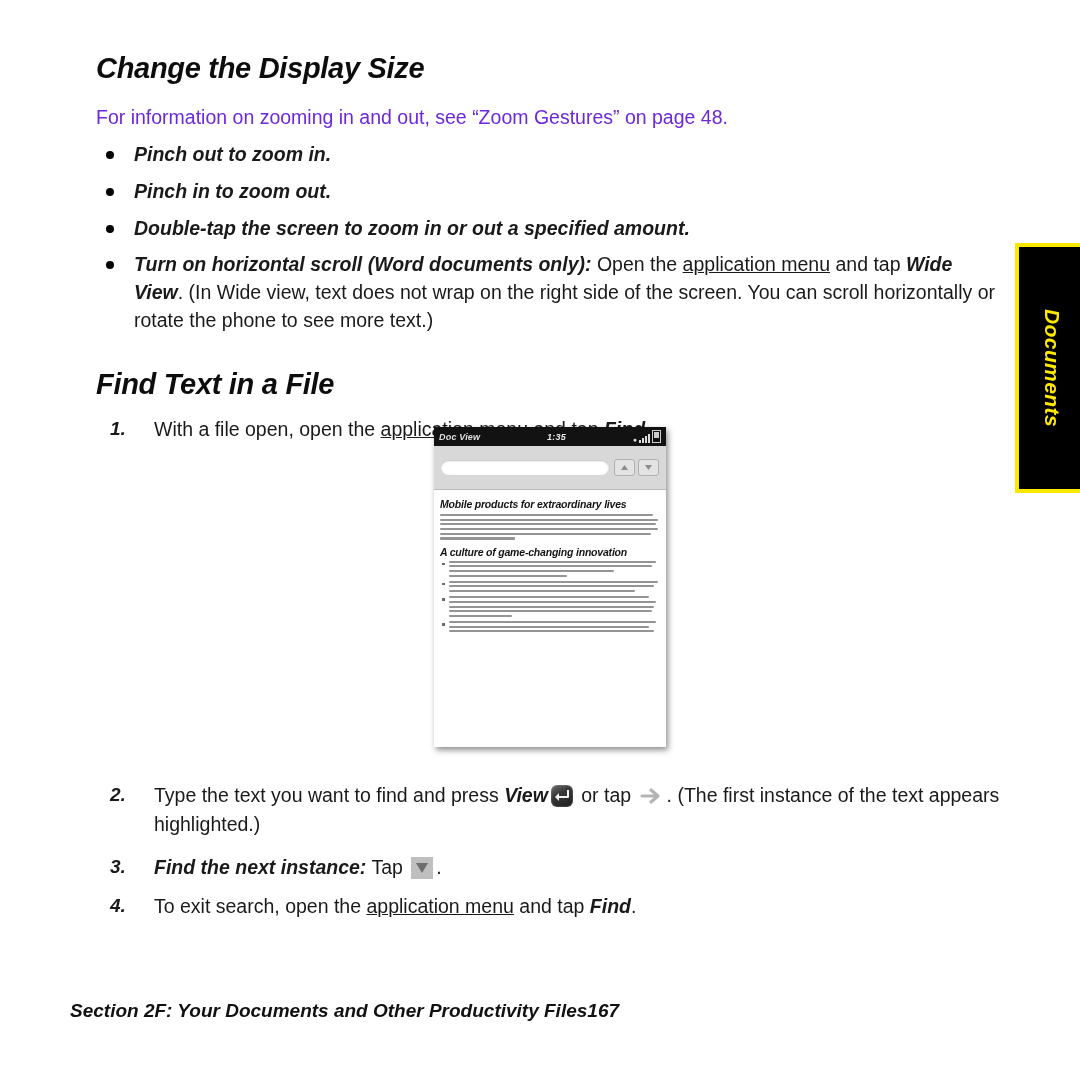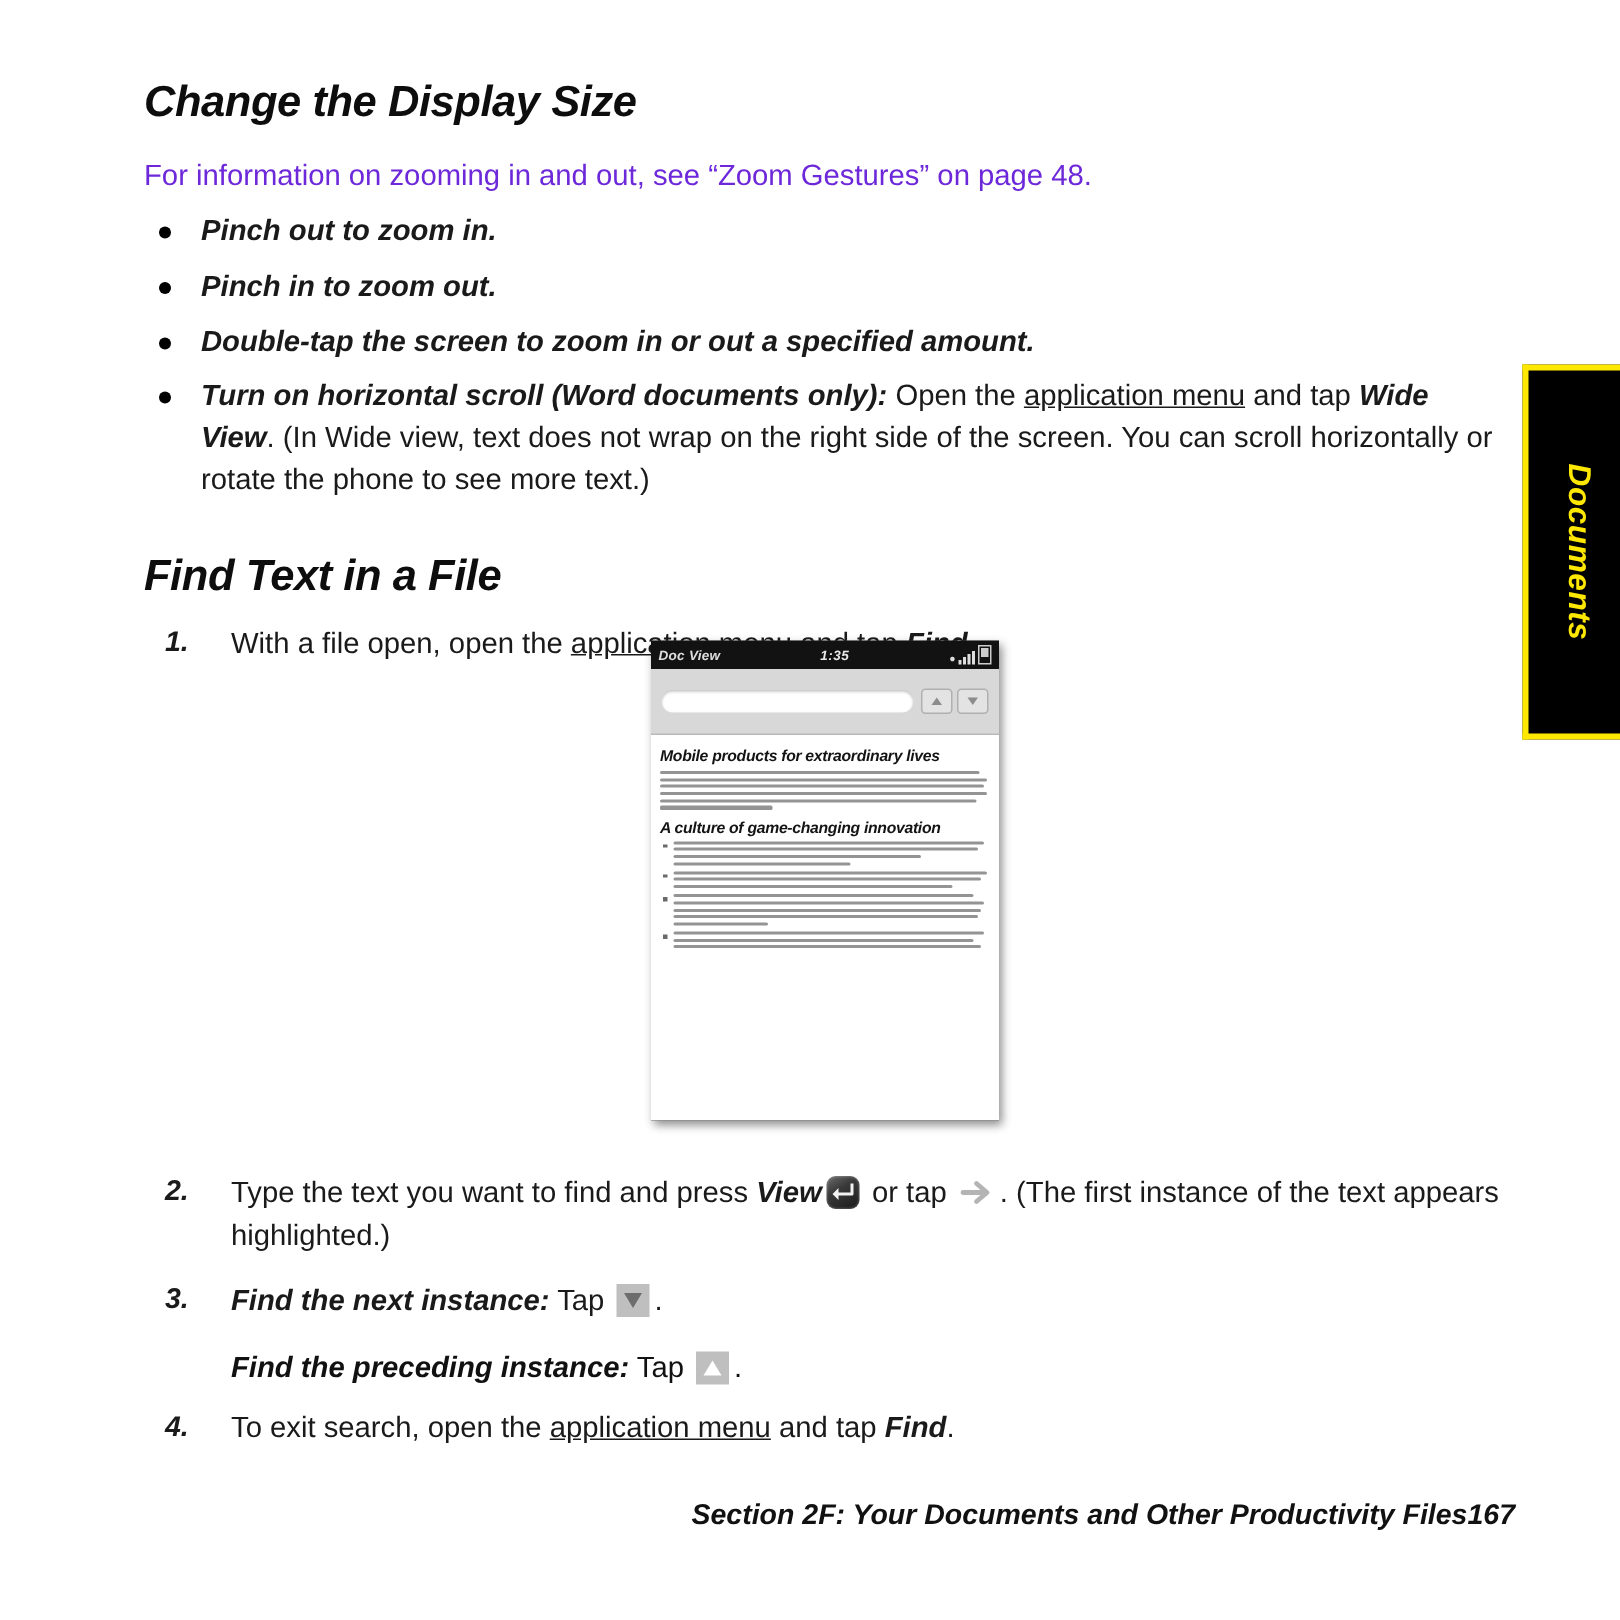--- a/index.html
+++ b/index.html
@@ -274,21 +274,21 @@
     background: linear-gradient(to bottom, rgba(255,255,255,0), #ffffff 75%);
   }
 
   
   .footer {
     position: absolute;
     left: 70px;
     right: 70px;
     top: 1000px;
     display: flex;
-    justify-content: flex-end;
+    justify-content: flex-start;
     align-items: baseline;
     font-size: 19px;
     font-style: italic;
     font-weight: bold;
     color: #111;
   }
 </style>
 </head>
 <body>
 
@@ -344,25 +344,20 @@
             </svg></span><span>. (The first instance of the text appears highlighted.)</span>
       </li>
 
       <li style="margin-top:14px">
         <span class="num">3.</span><span class="bi">Find the next instance:</span><span> Tap </span><span class="icn icn-tri"><svg width="16" height="14" viewBox="0 0 16 14">
               <path d="M2 2 L14 2 L8 12 z" fill="#6d6d6d"></path>
             </svg></span><span>.</span>
       </li>
     </ol>
 
-    <div class="sub-line">
-      <span class="bi">Find the preceding instance:</span><span> Tap </span><span class="icn icn-tri"><svg width="16" height="14" viewBox="0 0 16 14">
-            <path d="M8 2 L14 12 L2 12 z" fill="#ffffff"></path>
-          </svg></span><span>.</span>
-    </div>
 
     <ol class="steps" style="margin-top:10px">
 
       <li>
         <span class="num">4.</span><span>To exit search, open the </span><span class="ul-link">application menu</span><span> and tap </span><span class="bi">Find</span><span>.</span>
       </li>
     </ol>
 
   </div>
 

